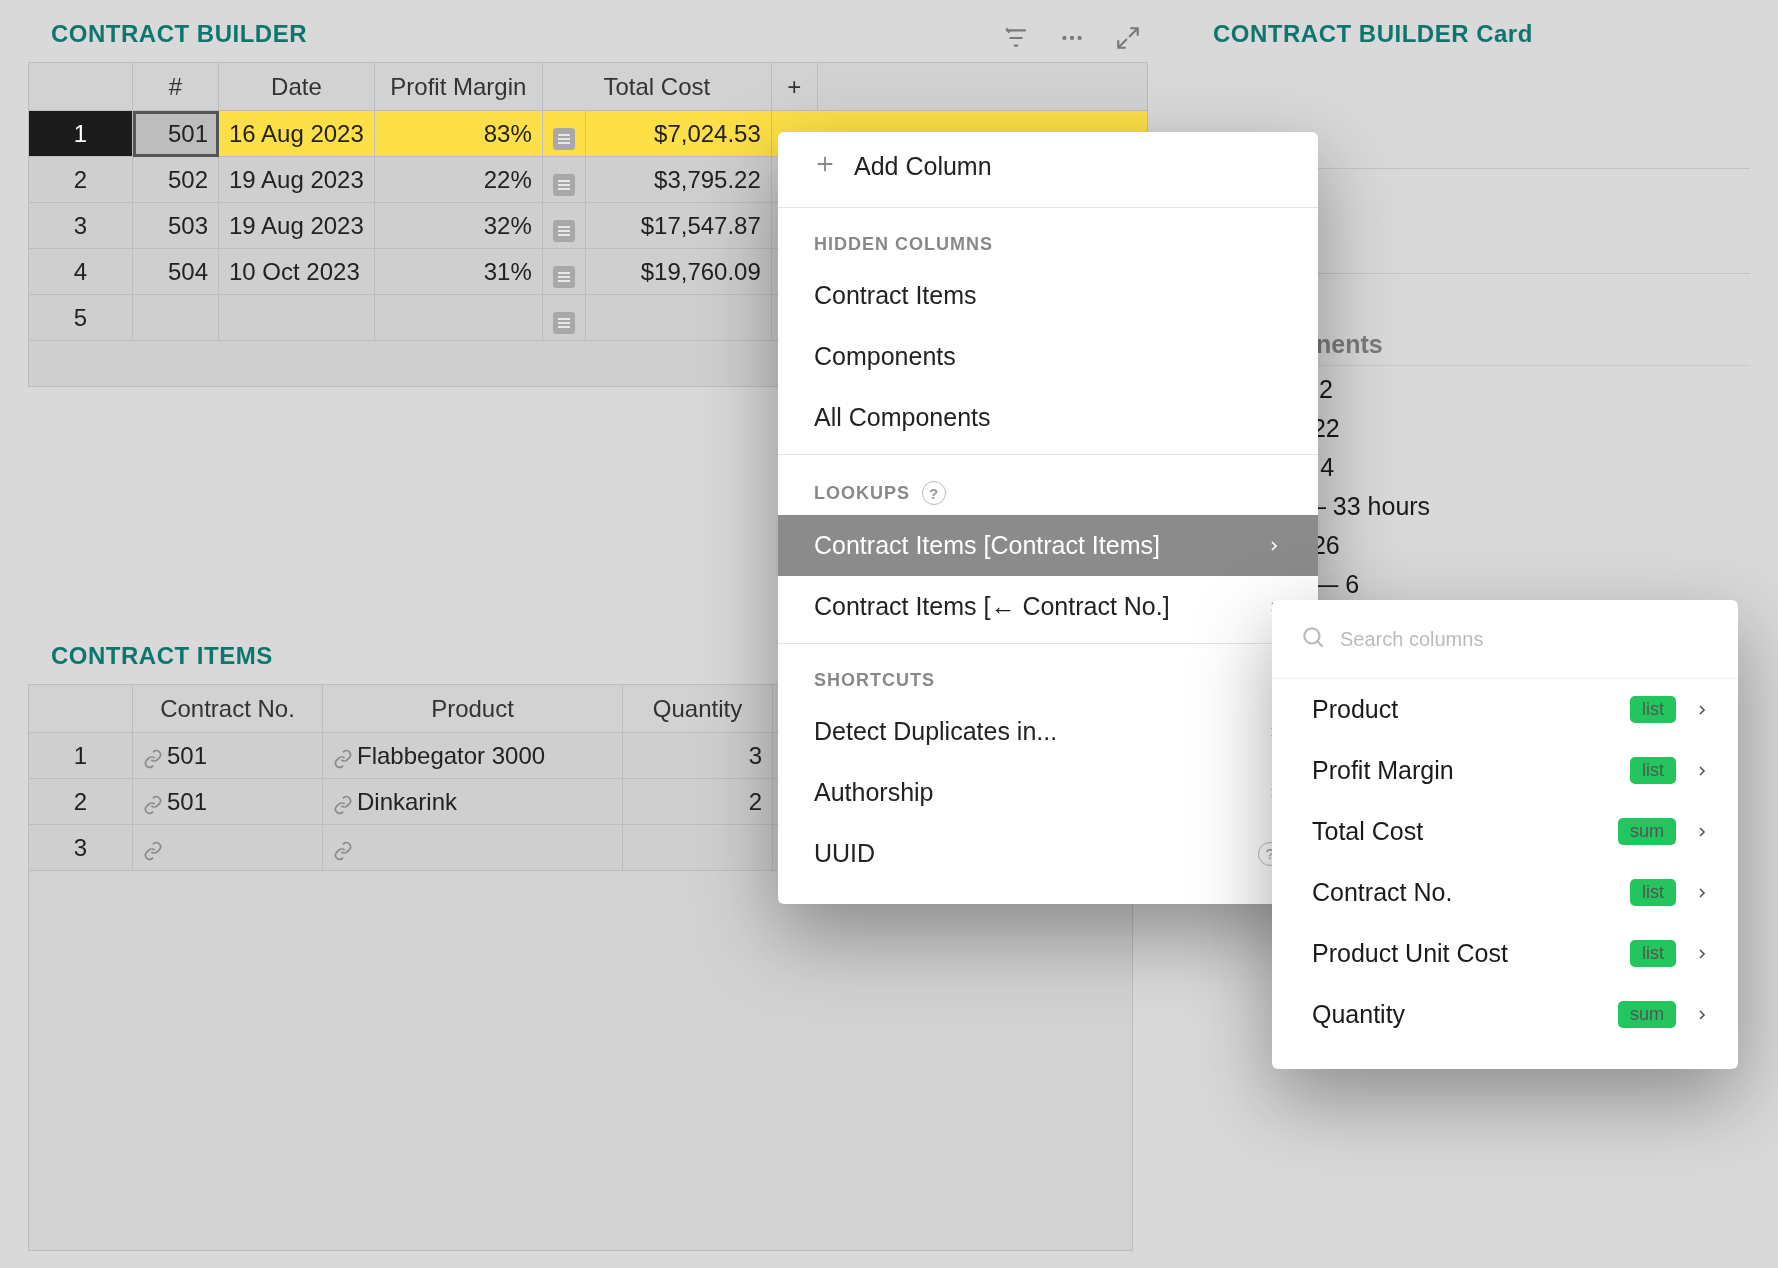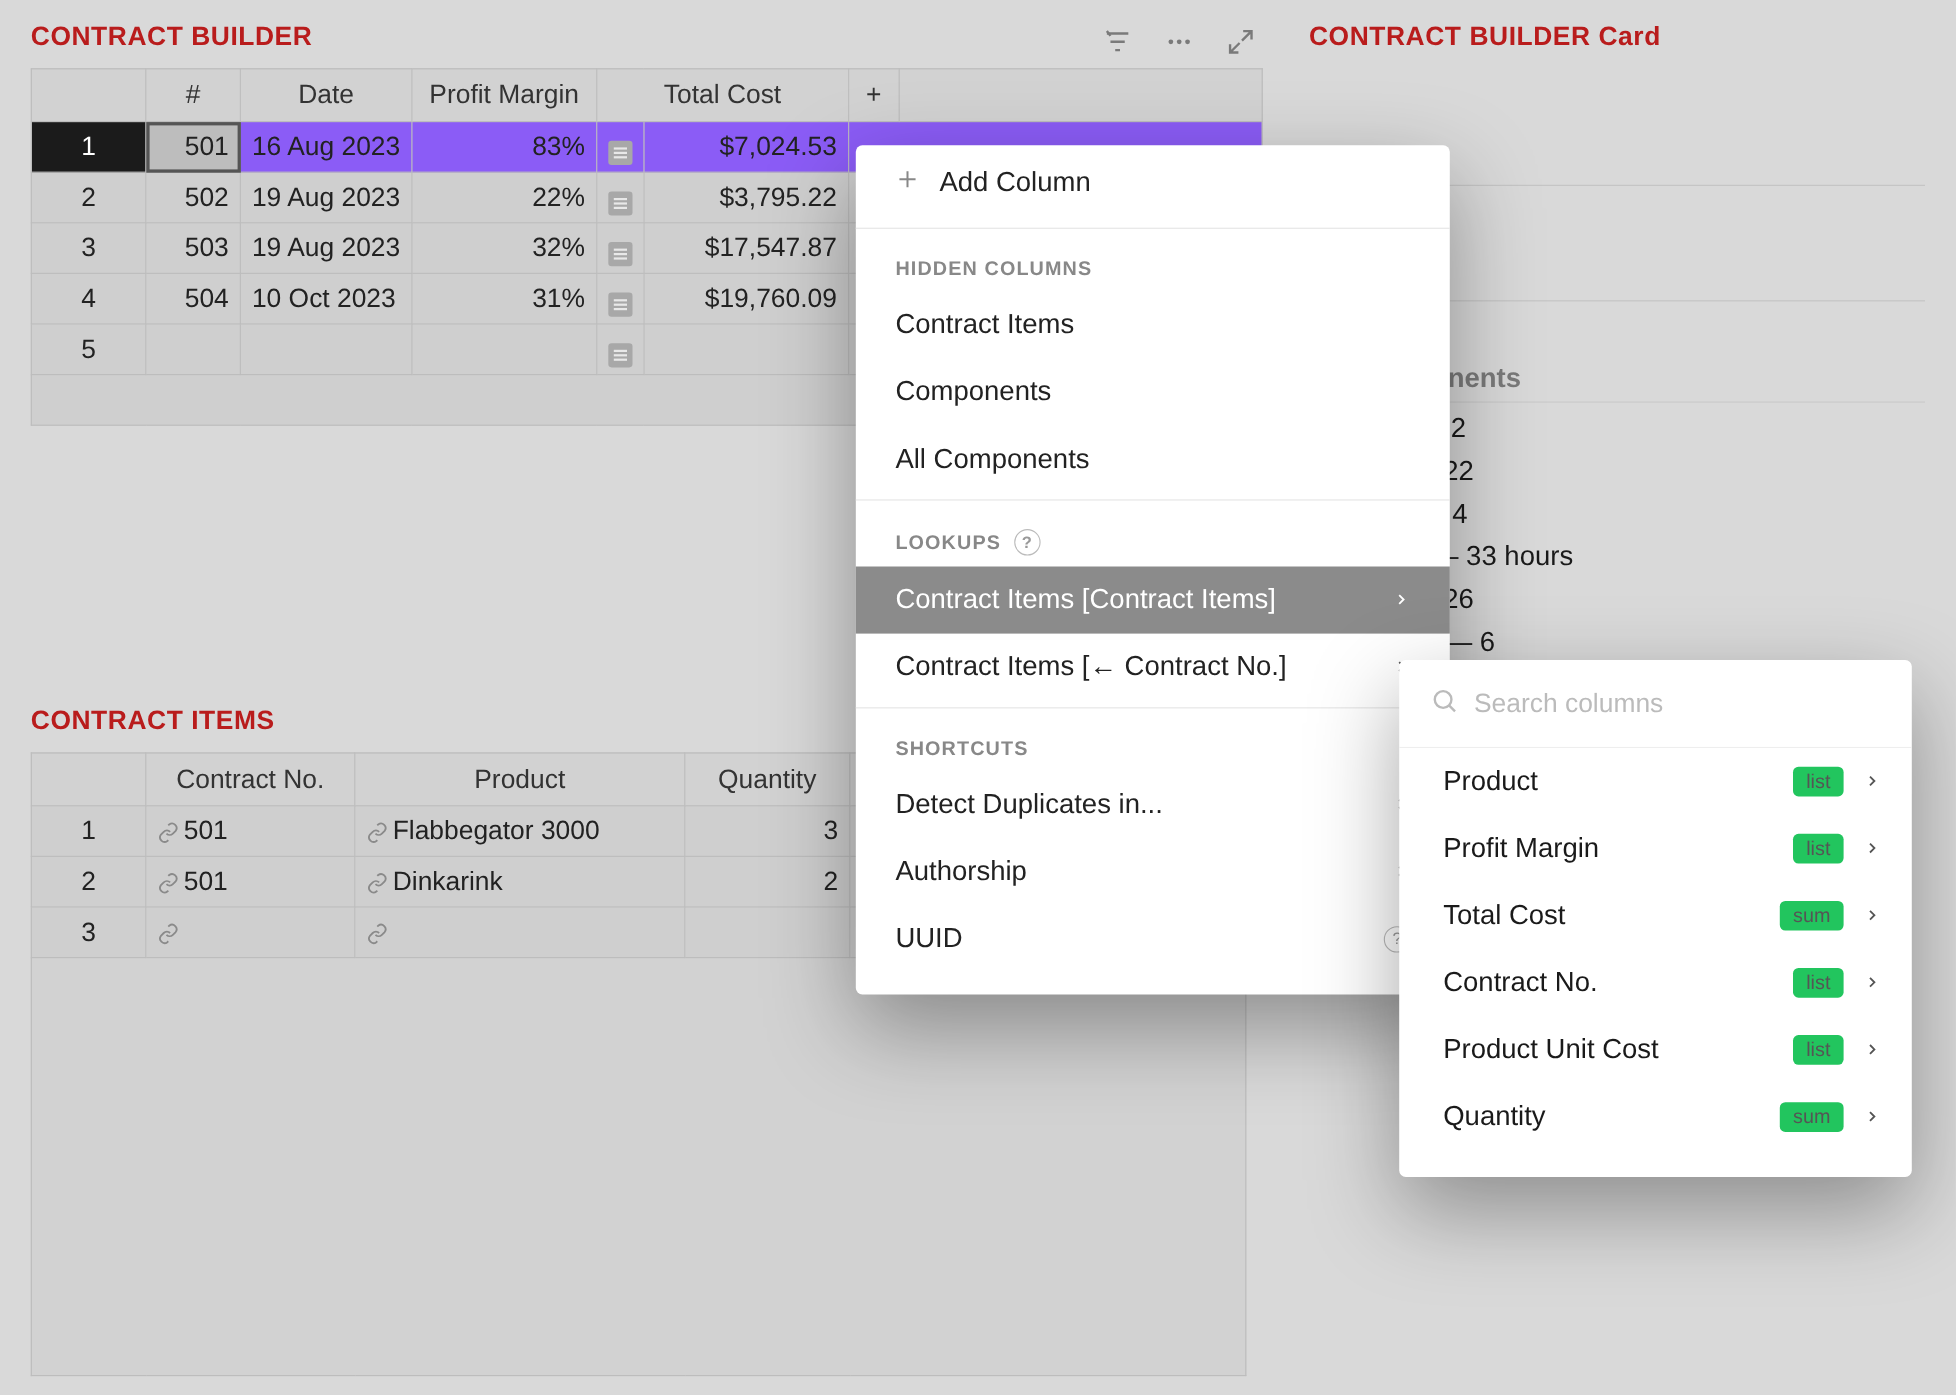--- a/index.html
+++ b/index.html
@@ -16,23 +16,24 @@
 
 .panel-builder {
   position: absolute;
   left: 28px;
   top: 10px;
   width: 1120px;
 }
 .panel-title {
   font-size: 24px;
   letter-spacing: 0.5px;
-  color: #b91c1c;
+  color: #0f766e;
   font-weight: 600;
   padding: 10px 0 14px 0;
+  margin-left: 23px;
 }
 .toolbar-right {
   position: absolute;
   top: 14px;
   right: 6px;
   display: flex;
   gap: 28px;
   align-items: center;
 }
 .tool-icon {
@@ -67,21 +68,21 @@
 .rownum { width: 104px; text-align: center; background: #cfcfcf; color:#333;}
 .rownum.sel { background: #1b1b1b; color: #fff; }
 .col-hash { width: 86px; text-align: right; }
 .col-date { width: 148px; }
 .col-margin { width: 168px; text-align: right; }
 .col-cost-ico { width: 36px; text-align:center; padding:0;}
 .col-cost { width: 186px; text-align: right; }
 .col-plus { width: 46px; text-align:center; }
 .col-filler { background:#d5d5d5; }
 .cellsel { outline: 3px solid #555; outline-offset:-3px; background:#bdbdbd !important;}
-.rowsel td { background:#8b5cf6; }
+.rowsel td { background:#fde047; }
 .doc-icon {
   display:inline-flex; width:22px; height:22px; background:#a8a8a8; border-radius:3px;
   align-items:center; justify-content:center;
 }
 .doc-icon::before, .doc-icon::after {
   content:""; position:relative;
 }
 .doc-icon span {
   display:block; width:12px; height:2px; background:#e8e8e8; box-shadow: 0 4px 0 #e8e8e8, 0 -4px 0 #e8e8e8;
 }
@@ -166,21 +167,21 @@
   border-radius:6px;
   box-shadow: 0 30px 80px rgba(0,0,0,0.35);
   padding-bottom: 24px;
 }
 .search-row {
   display:flex; align-items:center; gap:14px;
   padding: 24px 28px;
   border-bottom:1px solid #eee;
 }
 .search-row input {
-  border:none; outline:none; font-size:24px; color:#0f766e; flex:1;
+  border:none; outline:none; font-size:20px; color:#0f766e; flex:1;
   background:transparent;
 }
 .search-row input::placeholder { color:#bbb; }
 .search-ic svg { width:26px; height:26px; stroke:#bbb; stroke-width:2; fill:none;}
 .col-opt {
   display:flex; align-items:center;
   padding: 16px 28px 16px 40px;
   font-size:25px; color:#1a1a1a;
 }
 .badge {

